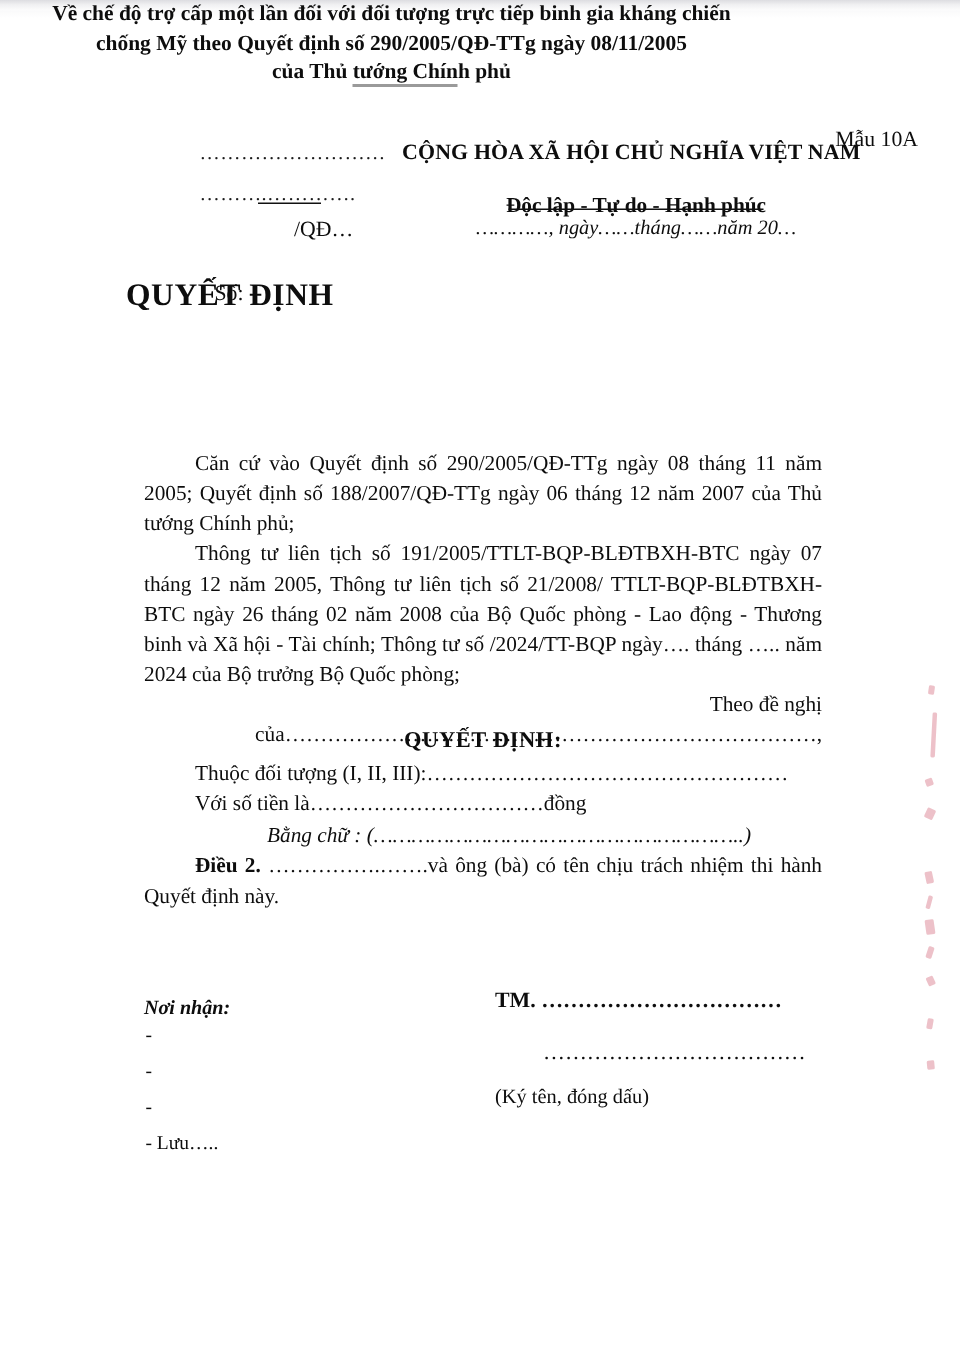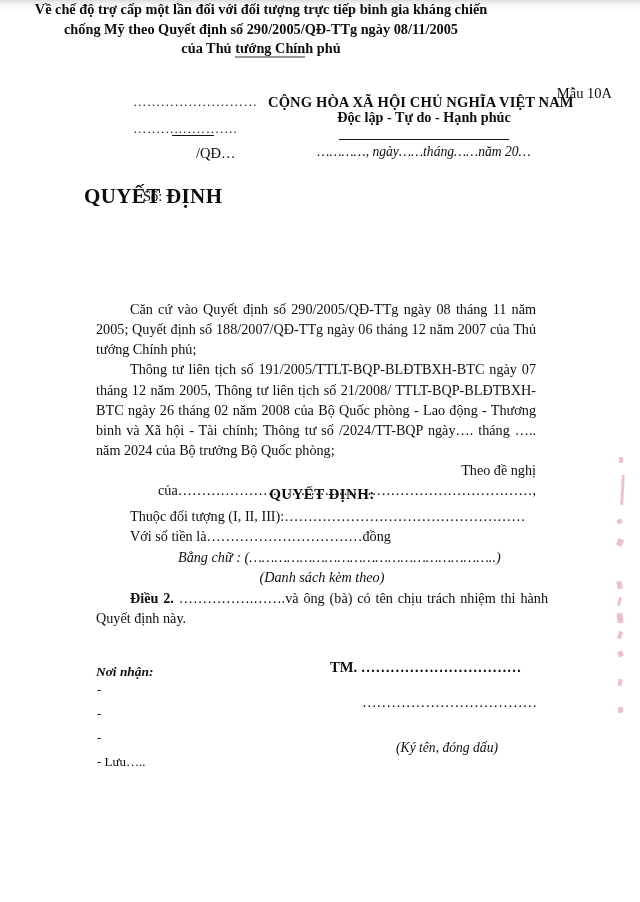--- a/index.html
+++ b/index.html
@@ -106,21 +106,21 @@
     left: 268px;
     top: 94px;
     width: 312px;
     font-size: 14.6px;
     font-weight: bold;
     text-align: left;
     letter-spacing: .1px;
   }
   .motto {
     left: 268px;
-    top: 109px;
+    top: 129px;
     width: 312px;
     font-size: 14.2px;
     font-weight: bold;
     text-align: center;
   }
   .motto-rule {
     position: absolute;
     left: 339px;
     top: 139px;
     width: 170px;
@@ -164,21 +164,21 @@
     position: absolute;
     left: 96px;
     top: 299px;
     width: 452px;
     font-size: 14.2px;
     line-height: 1.42;
     text-align: justify;
     text-justify: inter-word;
   }
   .body-block p {
-    margin: 0 12px 0 0;
+    margin: 0 0 0 0;
     text-indent: 34px;
     text-align: justify;
   }
   .body-block p.last { text-align: right; }
 
   
   .decide-head {
     left: 96px;
     top: 486px;
     width: 452px;
@@ -252,23 +252,21 @@
   .sign-dots {
     display: block;
     font-size: 14.6px;
     margin-top: 18px;
     padding-left: 32px;
     white-space: pre;
   }
   .sign-note {
     display: block;
     font-size: 13.6px;
-    font-style: italic;
-    margin-top: 29px;
-    text-align: center;
+    margin-top: 12px;
     padding-right: 26px;
   }
 </style>
 </head>
 <body>
 
 <div class="page">
   <div class="page-edge-top"></div>
 
   <div class="margin-marks">
@@ -319,23 +317,20 @@
 
     <div class="t decide-head">QUYẾT ĐỊNH:</div>
 
     <div class="art-block">
       <p class="art-p">Thuộc      đối      tượng      (I,      II,      III):……………………………………………</p>
       <p class="art-p">Với số tiền là……………………………đồng</p>
       <p class="art-p">
         <span class="bangchu">Bằng chữ : (…………………………………………………..)</span>
       </p>
       <p class="art-p">
-        <span class="center-ital">(Danh sách kèm theo)</span>
-      </p>
-      <p class="art-p">
         <span class="bold">Điều 2.</span><span> …………….…….và ông (bà) có tên chịu trách nhiệm thi hành Quyết định này.</span>
       </p>
     </div>
 
     <div class="t recipients-head">Nơi nhận:</div>
 
     <ul class="recip-list">
       <li>-</li>
       <li>-</li>
       <li>-</li>

